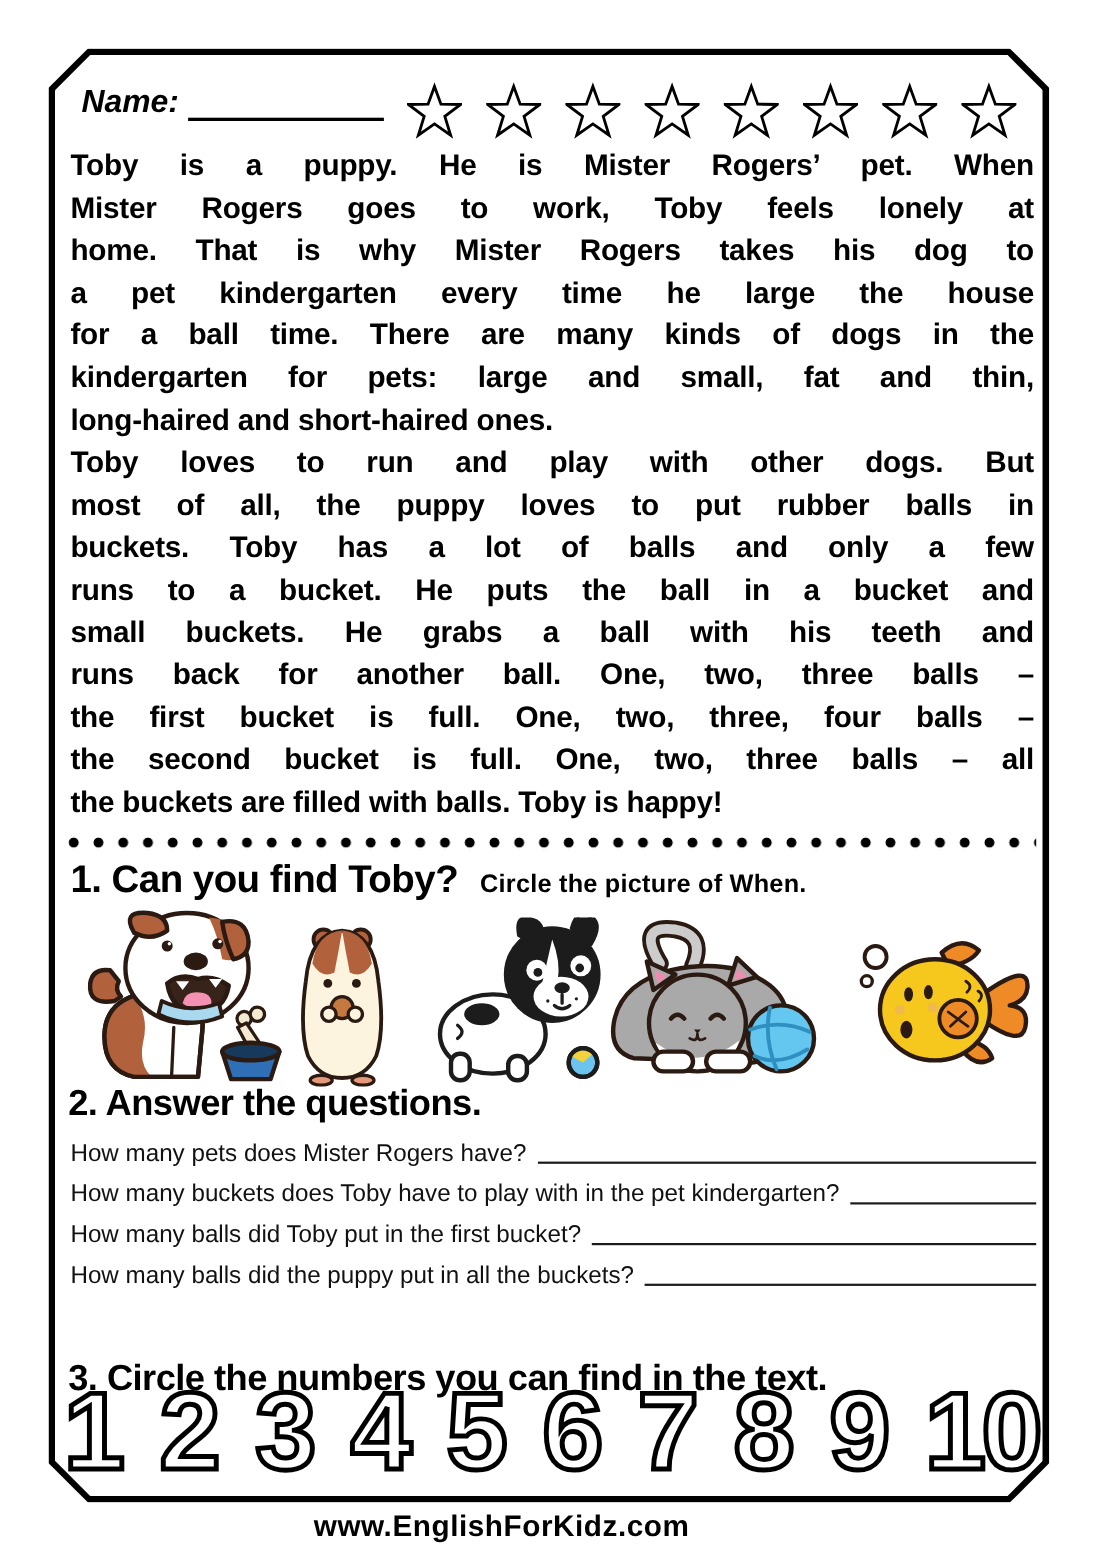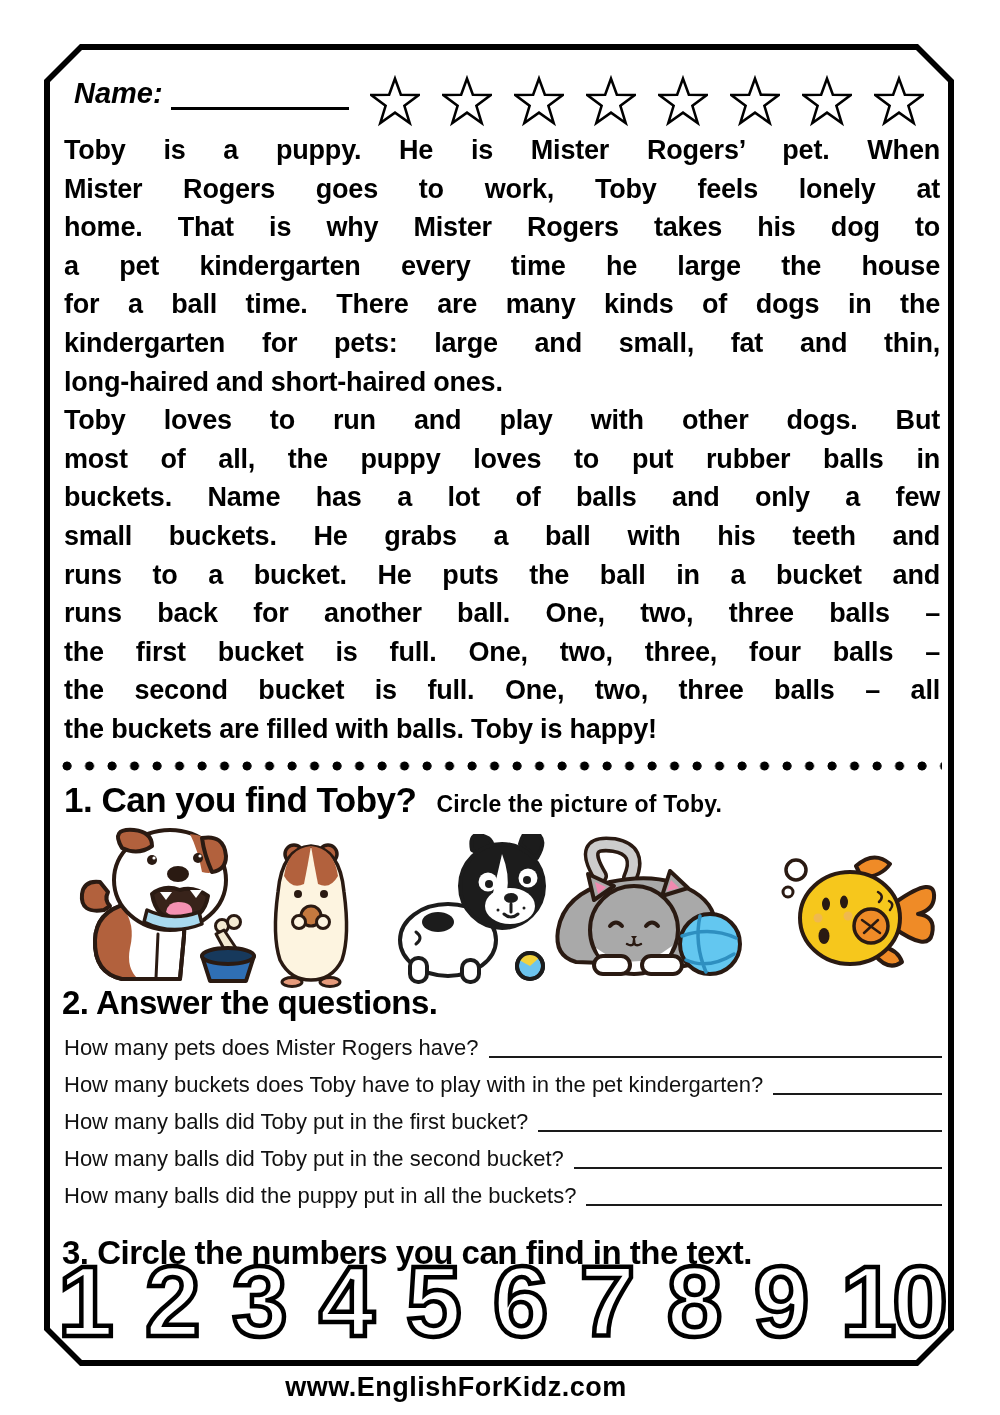--- a/index.html
+++ b/index.html
@@ -99,34 +99,34 @@
 <div class="passage">
   <div class="pl">Toby is a puppy. He is Mister Rogers’ pet. When</div>
   <div class="pl">Mister Rogers goes to work, Toby feels lonely at</div>
   <div class="pl">home. That is why Mister Rogers takes his dog to</div>
   <div class="pl">a pet kindergarten every time he large the house</div>
   <div class="pl">for a ball time. There are many kinds of dogs in the</div>
   <div class="pl">kindergarten for pets: large and small, fat and thin,</div>
   <div class="pl last">long-haired and short-haired ones.</div>
   <div class="pl">Toby loves to run and play with other dogs. But</div>
   <div class="pl">most of all, the puppy loves to put rubber balls in</div>
-  <div class="pl">buckets. Name has a lot of balls and only a few</div>
+  <div class="pl">buckets. Toby has a lot of balls and only a few</div>
+  <div class="pl">runs to a bucket. He puts the ball in a bucket and</div>
   <div class="pl">small buckets. He grabs a ball with his teeth and</div>
-  <div class="pl">runs to a bucket. He puts the ball in a bucket and</div>
   <div class="pl">runs back for another ball. One, two, three balls –</div>
   <div class="pl">the first bucket is full. One, two, three, four balls –</div>
   <div class="pl">the second bucket is full. One, two, three balls – all</div>
   <div class="pl last">the buckets are filled with balls. Toby is happy!</div>
 </div>
 
 <div class="dotted"></div>
 
 <div class="s1-head">
   <span class="h-big">1. Can you find Toby?</span>
-  <span class="h-sub">Circle the picture of Toby.</span>
+  <span class="h-sub">Circle the picture of When.</span>
 </div>
 
 <div class="pet" style="left:62px;top:822px;">
   <svg width="195" height="163" viewBox="0 0 195 163">
     <g stroke="#2a1a12" stroke-width="4" stroke-linejoin="round" stroke-linecap="round">
       <path d="M42,88 Q18,92 20,72 Q22,58 38,60 L46,70 Q42,78 48,84 Z" fill="#b2613d"></path>
       <path d="M118,157 L60,157 Q32,151 33,118 Q34,90 64,82 L104,80 Q124,88 122,114 Z" fill="#fff"></path>
       <path d="M60,157 Q32,151 33,118 Q34,94 60,84 Q74,102 68,126 Q64,146 76,157 Z" fill="#b2613d" stroke="none"></path>
       <path d="M118,157 L60,157 Q32,151 33,118 Q34,90 64,82 L104,80 Q124,88 122,114 Z" fill="none"></path>
       <path d="M96,112 L94,156" fill="none" stroke-width="3"></path>
@@ -258,24 +258,20 @@
   </div>
   <div class="qrow">
     <span class="qtext">How many buckets does Toby have to play with in the pet kindergarten?</span>
     <span class="qline"></span>
   </div>
   <div class="qrow">
     <span class="qtext">How many balls did Toby put in the first bucket?</span>
     <span class="qline"></span>
   </div>
   <div class="qrow">
-    <span class="qtext">How many balls did Toby put in the second bucket?</span>
-    <span class="qline"></span>
-  </div>
-  <div class="qrow">
     <span class="qtext">How many balls did the puppy put in all the buckets?</span>
     <span class="qline"></span>
   </div>
 </div>
 
 <div class="s3-head">
   <span class="h2-big">3. Circle the numbers you can find in the text.</span>
 </div>
 
 <div class="numbers">

